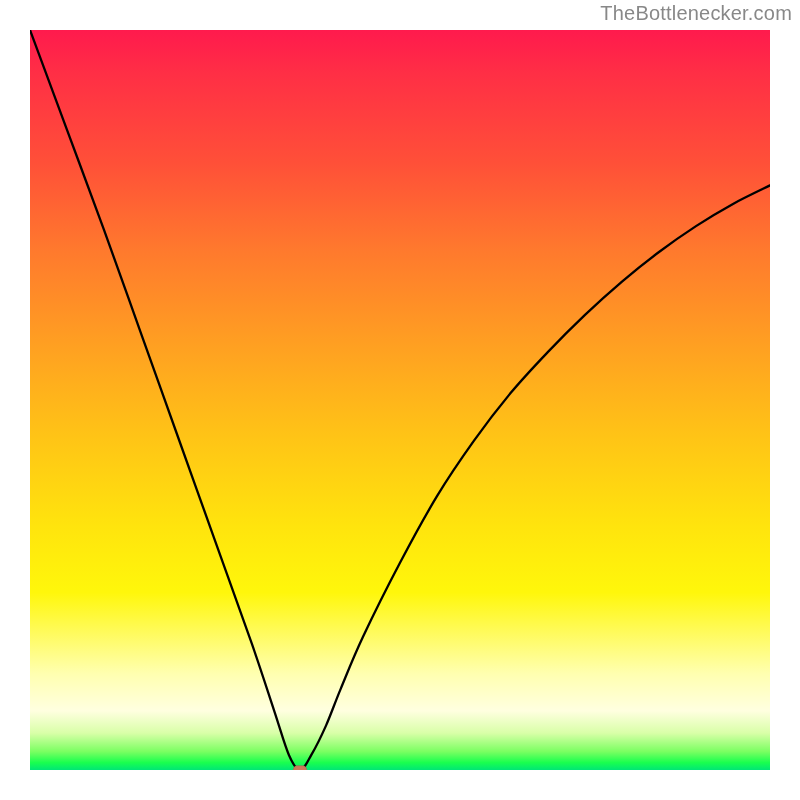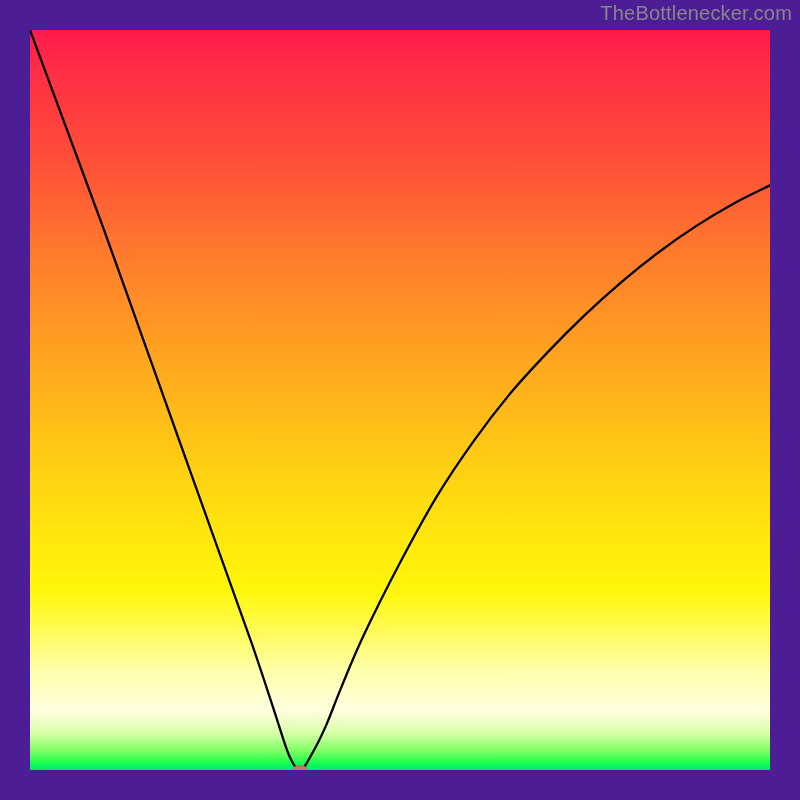--- a/index.html
+++ b/index.html
@@ -8,21 +8,21 @@
     width: 800px;
     height: 800px;
     overflow: hidden;
     background: #000;
     font-family: Arial, Helvetica, sans-serif;
   }
   .frame {
     position: relative;
     width: 800px;
     height: 800px;
-    background: #4c1d95;
+    background: #ffffff;
   }
   .watermark {
     position: absolute;
     top: 2px;
     right: 8px;
     color: #888;
     font-size: 20px;
     font-weight: 500;
     letter-spacing: 0.2px;
     z-index: 10;

